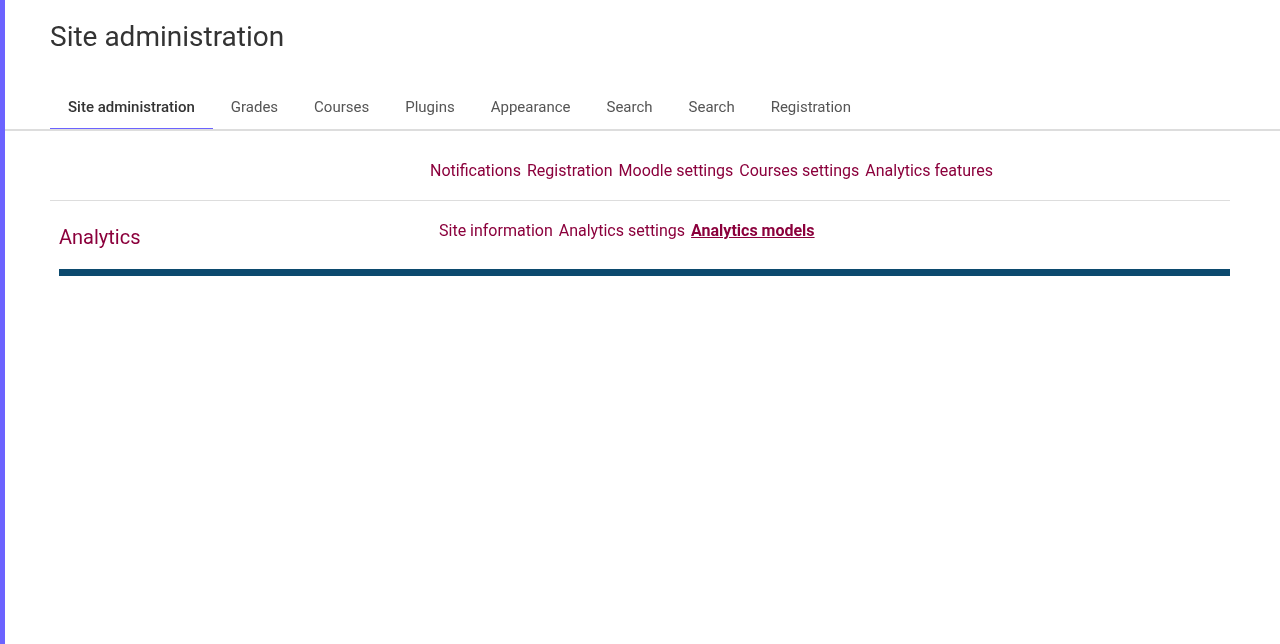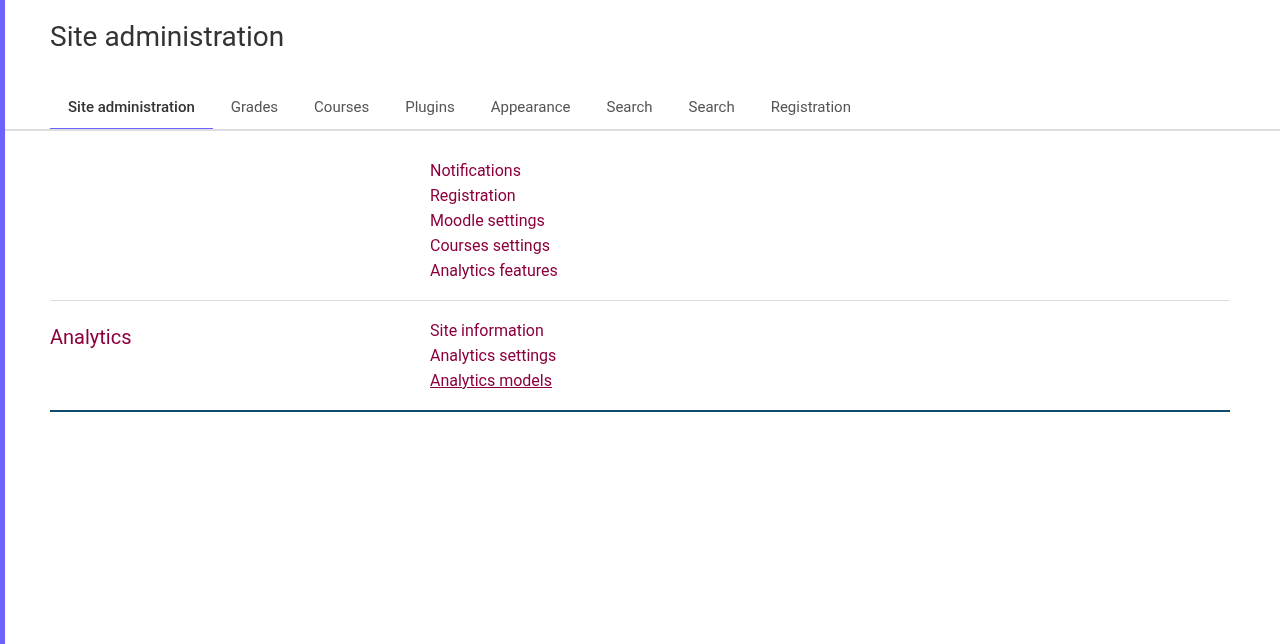--- a/index.html
+++ b/index.html
@@ -98,47 +98,48 @@
       background: #6c63ff;
     }
 
     .content {
       padding: 10px 50px;
     }
 
     .section {
       display: flex;
       padding: 20px 0;
-      border-bottom: 2px solid #0c4a6e;
+      border-bottom: 7px solid #0c4a6e;
+      margin-left: 9px;
     }
 
     .section-title {
       width: 380px;
       flex-shrink: 0;
       font-size: 20px;
       color: #8b003c;
       font-weight: 400;
       padding-top: 4px;
     }
 
     .section-links {
       display: flex;
-      flex-direction: column;
       gap: 6px;
     }
 
     .section-link {
       color: #8b003c;
       text-decoration: none;
       font-size: 16px;
       cursor: pointer;
     }
 
     .section-link.current-page {
       text-decoration: underline;
+      font-weight: bold;
     }
 
     .no-title-section {
       display: flex;
       padding: 20px 0;
       border-bottom: 1px solid #ddd;
     }
 
     .no-title-section .section-links {
       margin-left: 380px;

